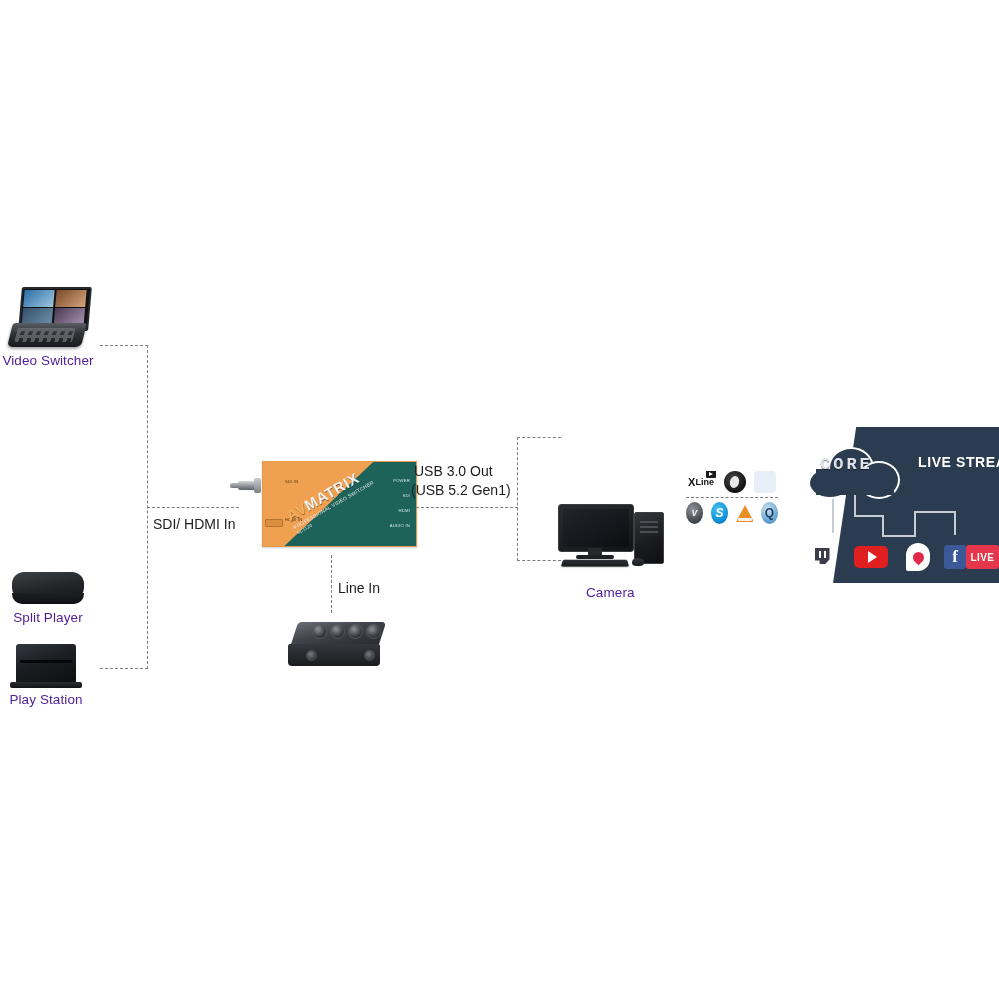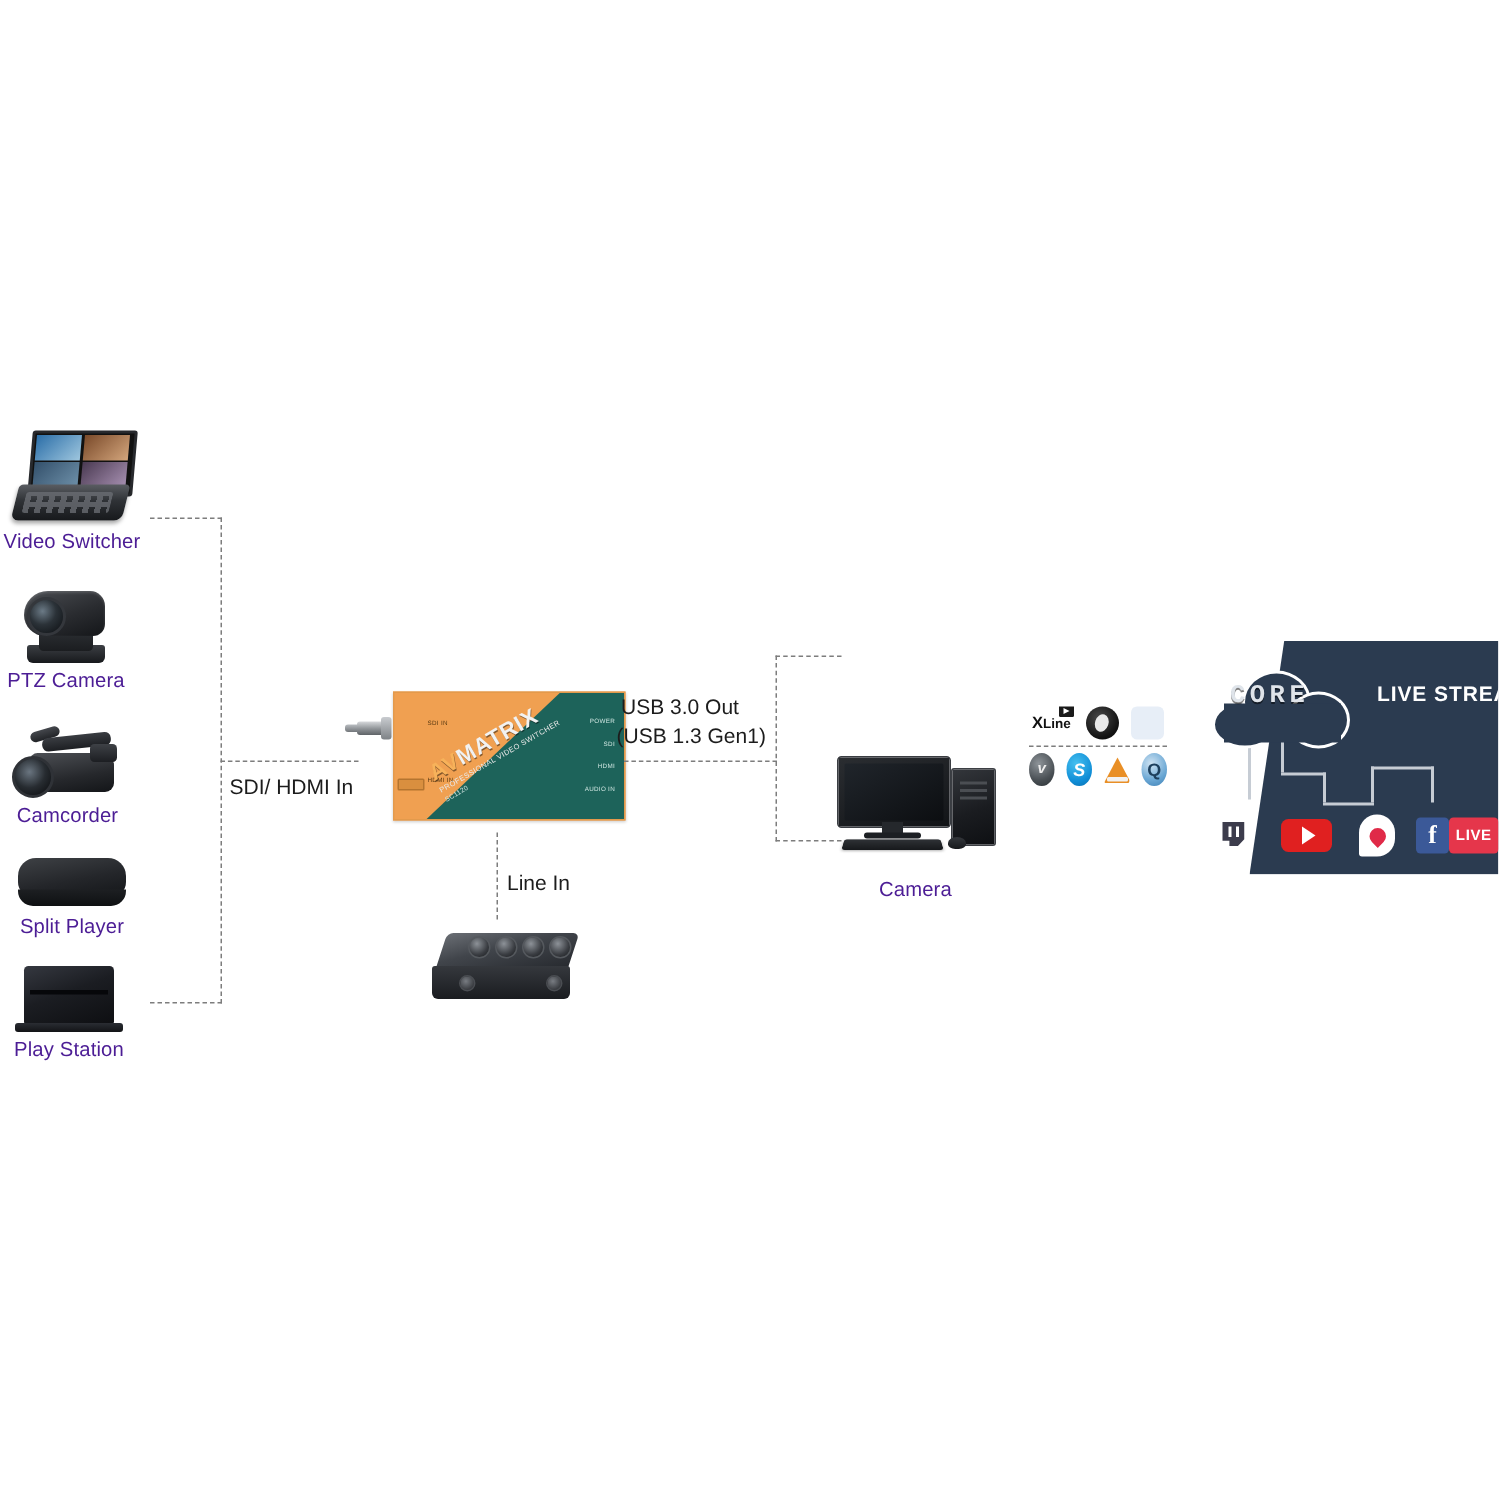--- a/index.html
+++ b/index.html
@@ -236,36 +236,21 @@
       <i class="q1"></i>
         <i class="q2"></i>
         <i class="q3"></i>
         <i class="q4"></i>
     </div>
     <div class="vs-body"></div>
     <div class="vs-btns"></div>
     <span class="cap label center">Video Switcher</span>
   </div>
 
-  <div class="device" id="ptz-camera" style="left:8px;top:386px;width:72px;height:58px;">
-    <div class="ptz-base"></div>
-    <div class="ptz-neck"></div>
-    <div class="ptz-head"></div>
-    <div class="ptz-lens"></div>
-    <span class="cap label center">PTZ Camera</span>
-  </div>
-
-  <div class="device" id="camcorder" style="left:6px;top:478px;width:78px;height:56px;">
-    <div class="cc-mic"></div>
-    <div class="cc-handle"></div>
-    <div class="cc-body"></div>
-    <div class="cc-vf"></div>
-    <div class="cc-lens"></div>
-    <span class="cap label center">Camcorder</span>
-  </div>
+
 
   <div class="device" id="media-player" style="left:6px;top:562px;width:84px;height:46px;">
     <div class="mp-top"></div>
     <div class="mp-side"></div>
     <span class="cap label center">Split Player</span>
   </div>
 
   <div class="device" id="play-station" style="left:4px;top:638px;width:84px;height:52px;">
     <div class="ps-body"></div>
     <div class="ps-slot"></div>
@@ -315,21 +300,21 @@
     <div class="knob" style="left:80px;"></div>
     <div class="jack" style="left:20px;"></div>
     <div class="jack" style="left:78px;"></div>
   </div>
 
   <div class="abs dash-h" style="left:416px;top:507px;width:102px;"></div>
   <div class="abs dash-v" style="left:517px;top:437px;height:124px;"></div>
   <div class="abs dash-h" style="left:517px;top:437px;width:44px;"></div>
   <div class="abs dash-h" style="left:517px;top:560px;width:44px;"></div>
   <span class="abs link-label" style="left:414px;top:463px;">USB 3.0 Out</span>
-  <span class="abs link-label" style="left:411px;top:482px;">(USB 1.3 Gen1)</span>
+  <span class="abs link-label" style="left:411px;top:482px;">(USB 5.2 Gen1)</span>
 
 
   <div id="desktop">
     <div class="mon">
         <i></i>
       </div>
     <div class="stand"></div>
     <div class="foot"></div>
     <div class="tower">
       <i style="top:8px;"></i>

